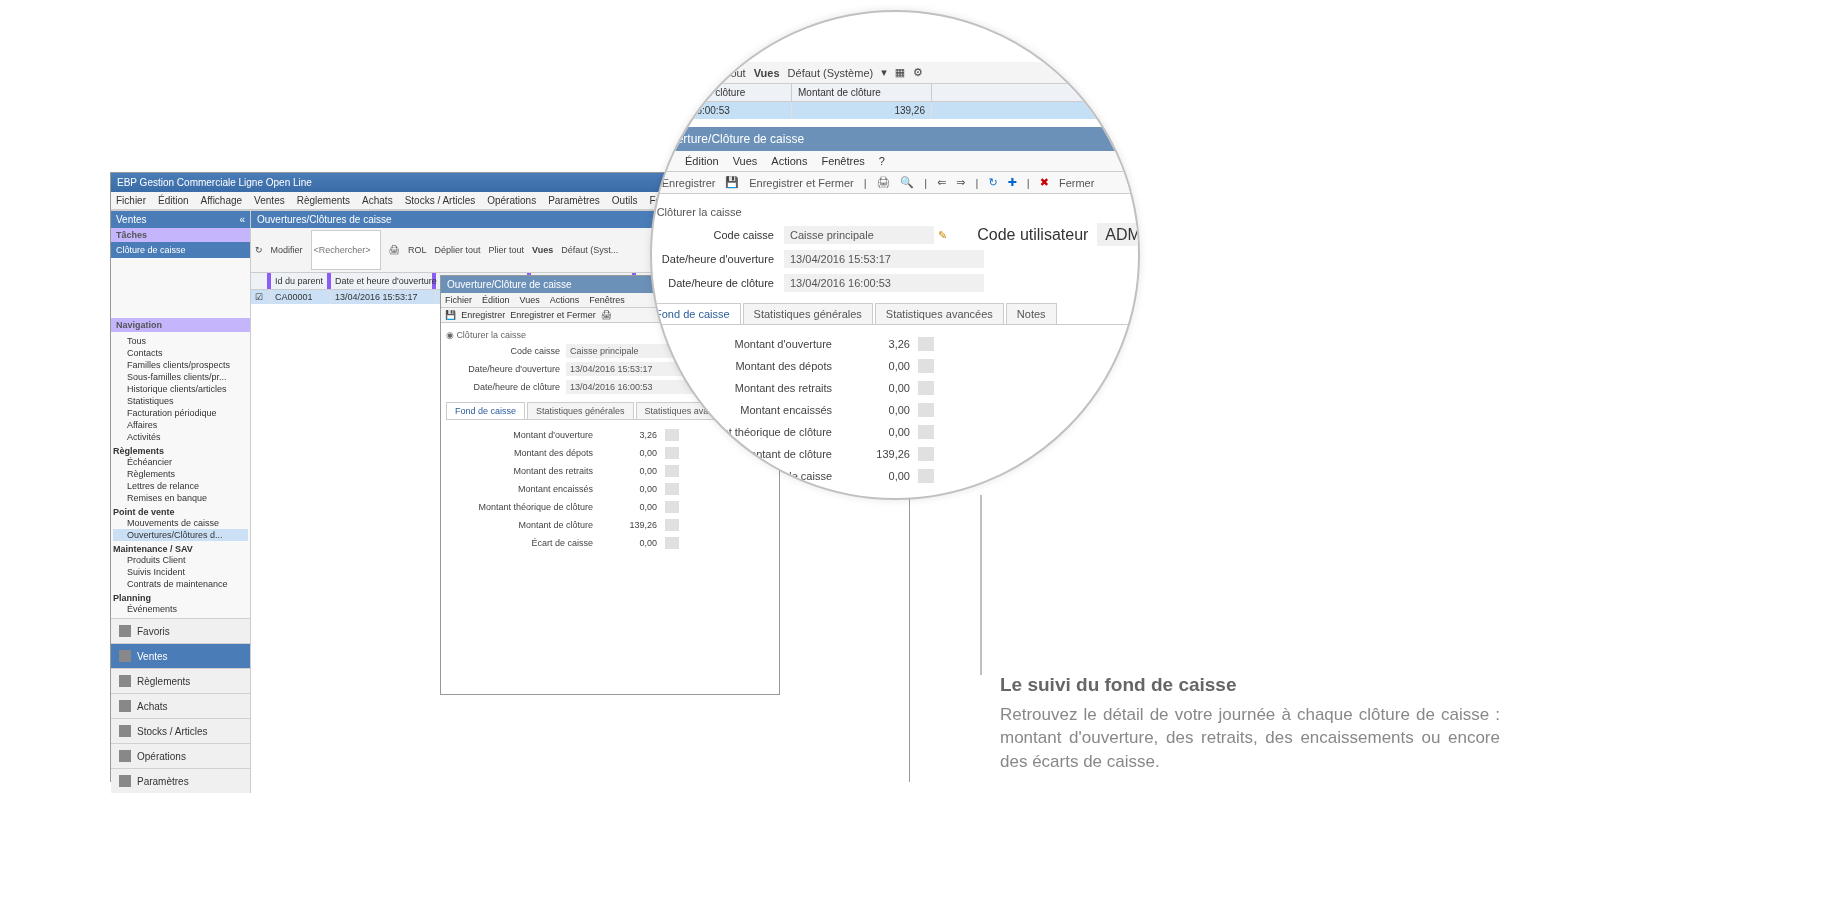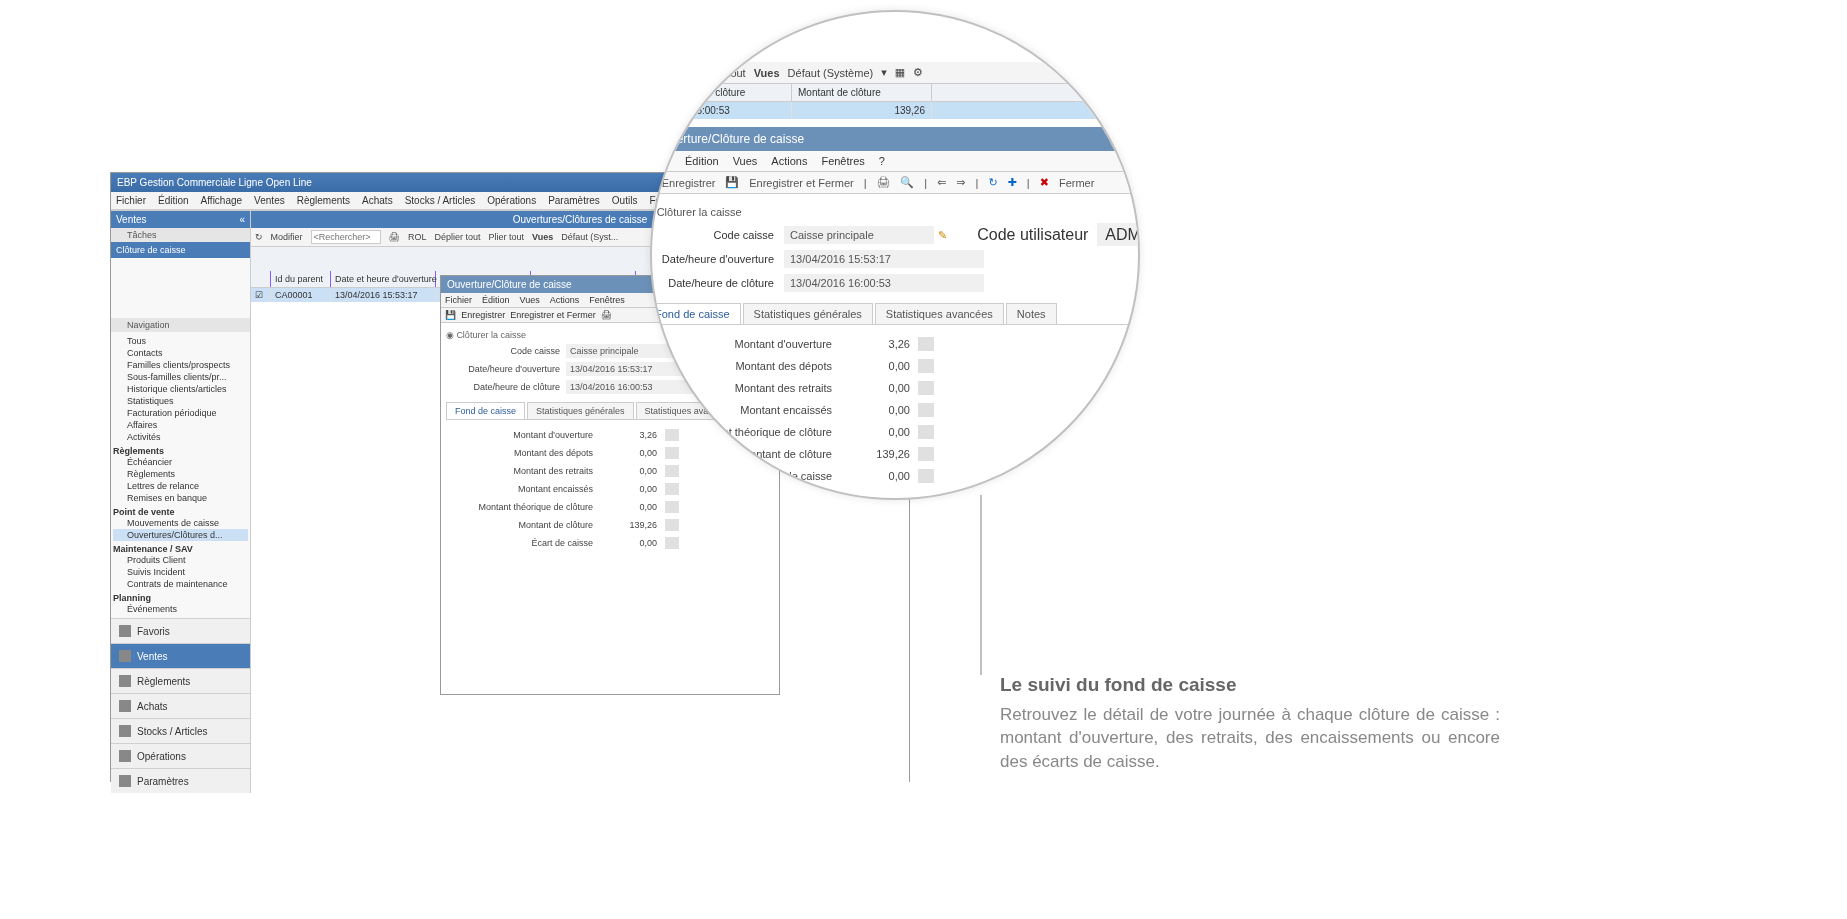--- a/index.html
+++ b/index.html
@@ -7,36 +7,36 @@
 
 
 .app-window { position: absolute; left: 110px; top: 172px; width: 800px; height: 610px; border: 1px solid #999; background: #fff; display: flex; flex-direction: column; }
 .titlebar { background: linear-gradient(#4a7cb8,#3a6ca8); color: #fff; padding: 4px 6px; font-size: 10px; }
 .menubar { background: #f4f4f4; border-bottom: 1px solid #ccc; padding: 3px 5px; font-size: 10px; display: flex; gap: 12px; }
 .menubar span { cursor: pointer; }
 .toolbar-spacer { background: #f4f4f4; height: 18px; border-bottom: 1px solid #ccc; }
 .app-body { flex: 1; display: flex; background: #fff; }
 .sidebar { width: 140px; display: flex; flex-direction: column; background: #f8f8f8; border-right: 1px solid #ccc; }
 .sidebar-header { background: #4a7cb8; color:#fff; padding: 3px 5px; font-size: 10px; display:flex; justify-content:space-between;}
-.sidebar-section-title { background:#e5e5e5; color:#555; padding:2px 16px; font-size:9px; font-weight:normal;}
+.sidebar-section-title { background:#c4b5fd; color:#555; padding:2px 5px; font-size:9px; font-weight:bold;}
 .sidebar .task-item { background:#4a7cb8; color:#fff; padding:3px 5px; font-size:9px;}
 .nav-tree { flex:1; overflow:hidden; padding:3px 2px; font-size:9px; color:#333;}
 .nav-tree .grp { color:#333; font-weight:bold; margin-top:3px;}
 .nav-tree .itm { padding:1px 0 1px 14px; color:#333; white-space:nowrap; overflow:hidden; text-overflow:ellipsis;}
 .nav-tree .itm.sel { background:#cce0f5;}
 .nav-bottom { }
 .nav-bottom .btn { padding:6px 8px; border-top:1px solid #d0d0d0; font-size:10px; display:flex; align-items:center; gap:6px; background:#f0f0f0;}
 .nav-bottom .btn.active { background:#4a7cb8; color:#fff;}
 .nav-bottom .btn .ic { width:12px; height:12px; background:#888; display:inline-block;}
 .main-area { flex:1; background:#fff; display:flex; flex-direction:column; position:relative;}
-.panel-header { background:#4a7cb8; color:#fff; padding:3px 6px; font-size:10px;text-align:center;}
+.panel-header { background:#4a7cb8; color:#fff; padding:3px 6px; font-size:10px;}
 .panel-toolbar { background:#f4f4f4; border-bottom:1px solid #ccc; padding:2px 4px; font-size:9px; display:flex; gap:8px; align-items:center; color:#444;}
 .grid { font-size:9px; }
 .grid .hdr { display:flex; background:#eef2f6; border-bottom:1px solid #ccc;}
-.grid .hdr > div { padding:3px 4px; border-right:1px solid #8b5cf6; white-space:nowrap;margin-top:24px;}
+.grid .hdr > div { padding:3px 4px; border-right:4px solid #8b5cf6; white-space:nowrap;}
 .grid .row { display:flex; background:#cce0f5;}
 .grid .row > div { padding:2px 4px; border-right:1px solid #e0e0e0; white-space:nowrap;}
 .col-chk{width:20px;} .col-id{width:60px;} .col-open{width:105px;} .col-mopen{width:95px;text-align:right;} .col-close{width:105px;} .col-mclose{width:95px;text-align:right;}
 
 
 .subwin { position:absolute; left:440px; top:275px; width:340px; height:420px; border:1px solid #999; background:#fff; display:flex; flex-direction:column; font-size:9px;}
 .subwin .subtitle { background:#6c91b8; color:#fff; padding:3px 6px; font-size:10px;}
 .subwin .submenu { background:#f4f4f4; border-bottom:1px solid #ccc; padding:2px 4px; display:flex; gap:10px;}
 .subwin .subtool { background:#f4f4f4; border-bottom:1px solid #ccc; padding:2px 4px; display:flex; gap:5px; align-items:center;}
 .subwin .body { padding:5px; }
@@ -170,21 +170,21 @@
             <span class="ic"></span>
             <span>Paramètres</span>
           </div>
       </div>
     </div>
     <div class="main-area">
       <div class="panel-header">Ouvertures/Clôtures de caisse</div>
       <div class="panel-toolbar">
         <span>↻</span>
         <span>Modifier</span>
-        <input type="text" style="width: 70px; font-size: 9px; border: 1px solid rgb(204, 204, 204); padding: 1px 2px;" placeholder="&lt;Rechercher&gt;">
+        <input type="text" style="width: 70px; font-size: 9px; border: 1px solid rgb(204, 204, 204); padding: 14px 2px;" placeholder="&lt;Rechercher&gt;">
         <span>🖨</span>
         <span>ROL</span>
         <span>Déplier tout</span>
         <span>Plier tout</span>
         <span style="font-weight:bold">Vues</span>
         <span>Défaut (Syst...</span>
       </div>
       <div class="grid">
         <div class="hdr">
           <div class="col-chk"></div>

